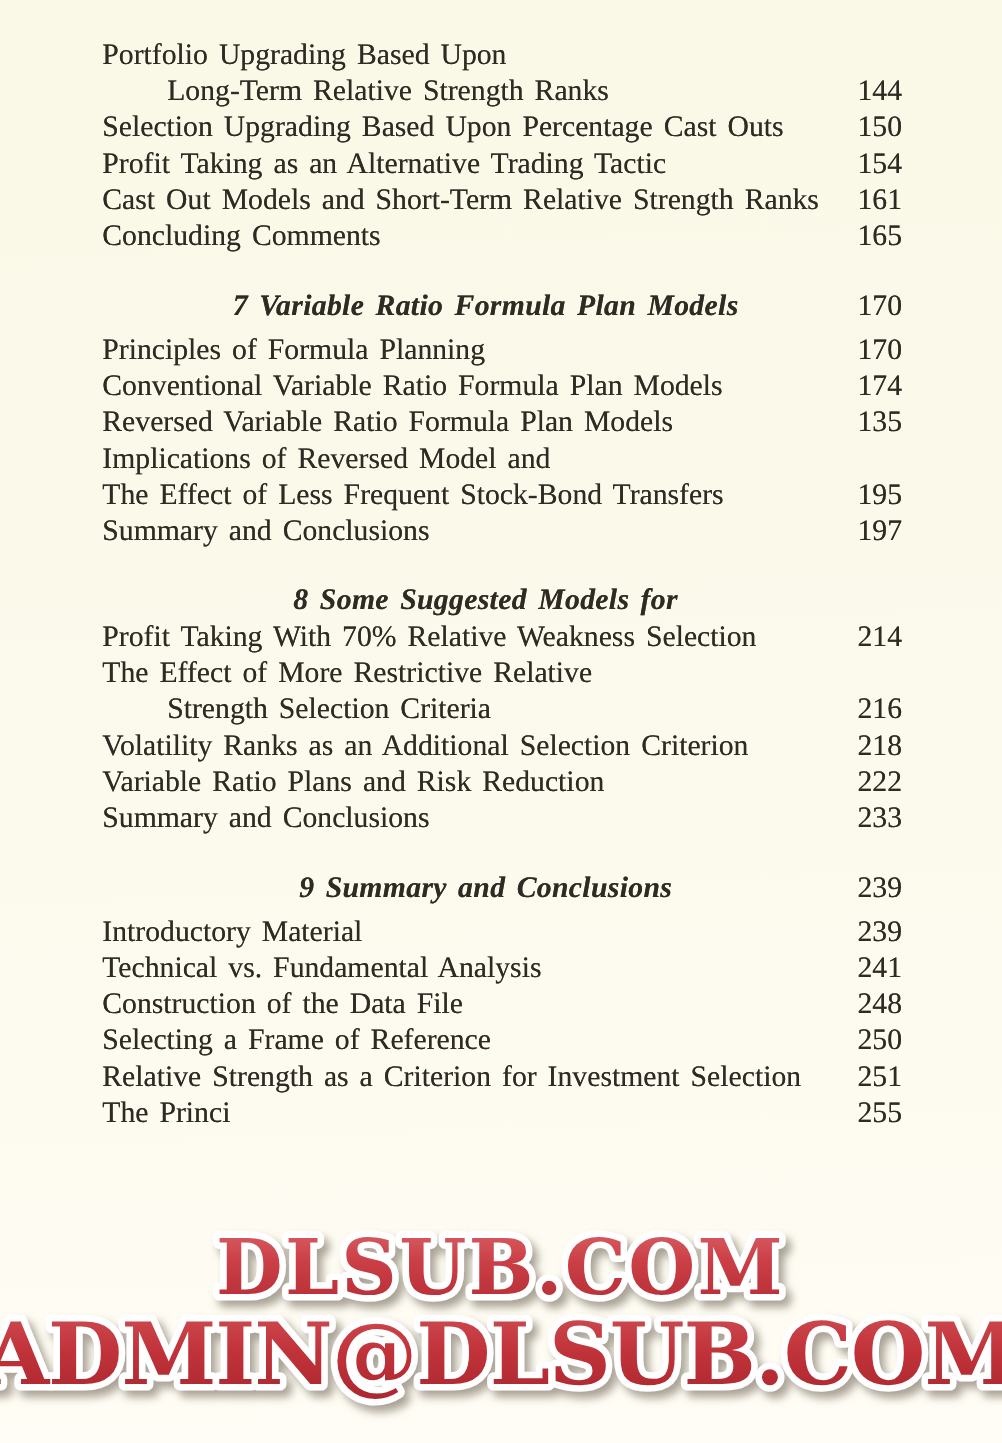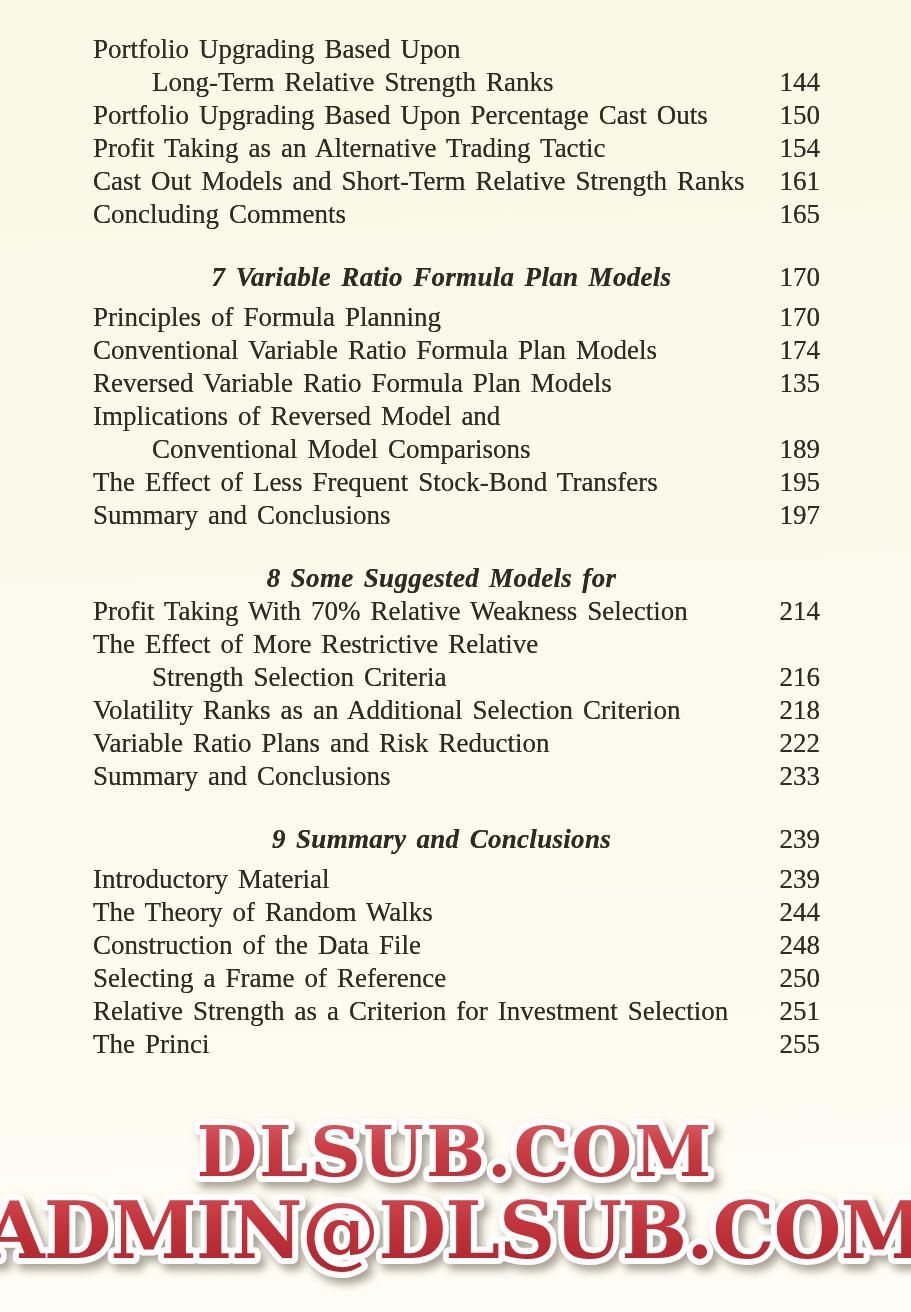--- a/index.html
+++ b/index.html
@@ -49,21 +49,21 @@
   <div class="toc">
       <div class="row">
         <span class="title">Portfolio Upgrading Based Upon</span>
         <span class="pg"></span>
       </div>
       <div class="row indent">
         <span class="title">Long-Term Relative Strength Ranks</span>
         <span class="pg">144</span>
       </div>
       <div class="row">
-        <span class="title">Portfolio Upgrading Based Upon Percentage Cast Outs</span>
+        <span class="title">Selection Upgrading Based Upon Percentage Cast Outs</span>
         <span class="pg">150</span>
       </div>
       <div class="row">
         <span class="title">Profit Taking as an Alternative Trading Tactic</span>
         <span class="pg">154</span>
       </div>
       <div class="row">
         <span class="title">Cast Out Models and Short-Term Relative Strength Ranks</span>
         <span class="pg">161</span>
       </div>
@@ -83,24 +83,20 @@
         <span class="title">Conventional Variable Ratio Formula Plan Models</span>
         <span class="pg">174</span>
       </div>
       <div class="row">
         <span class="title">Reversed Variable Ratio Formula Plan Models</span>
         <span class="pg">135</span>
       </div>
       <div class="row">
         <span class="title">Implications of Reversed Model and</span>
         <span class="pg"></span>
-      </div>
-      <div class="row indent">
-        <span class="title">Conventional Model Comparisons</span>
-        <span class="pg">189</span>
       </div>
       <div class="row">
         <span class="title">The Effect of Less Frequent Stock-Bond Transfers</span>
         <span class="pg">195</span>
       </div>
       <div class="row">
         <span class="title">Summary and Conclusions</span>
         <span class="pg">197</span>
       </div>
       <div class="row heading gap">
@@ -133,22 +129,22 @@
       </div>
       <div class="row heading gap">
         <span class="title">9 Summary and Conclusions</span>
         <span class="pg">239</span>
       </div>
       <div class="row first">
         <span class="title">Introductory Material</span>
         <span class="pg">239</span>
       </div>
       <div class="row">
-        <span class="title">The Theory of Random Walks</span>
-        <span class="pg">244</span>
+        <span class="title">Technical vs. Fundamental Analysis</span>
+        <span class="pg">241</span>
       </div>
       <div class="row">
         <span class="title">Construction of the Data File</span>
         <span class="pg">248</span>
       </div>
       <div class="row">
         <span class="title">Selecting a Frame of Reference</span>
         <span class="pg">250</span>
       </div>
       <div class="row">

